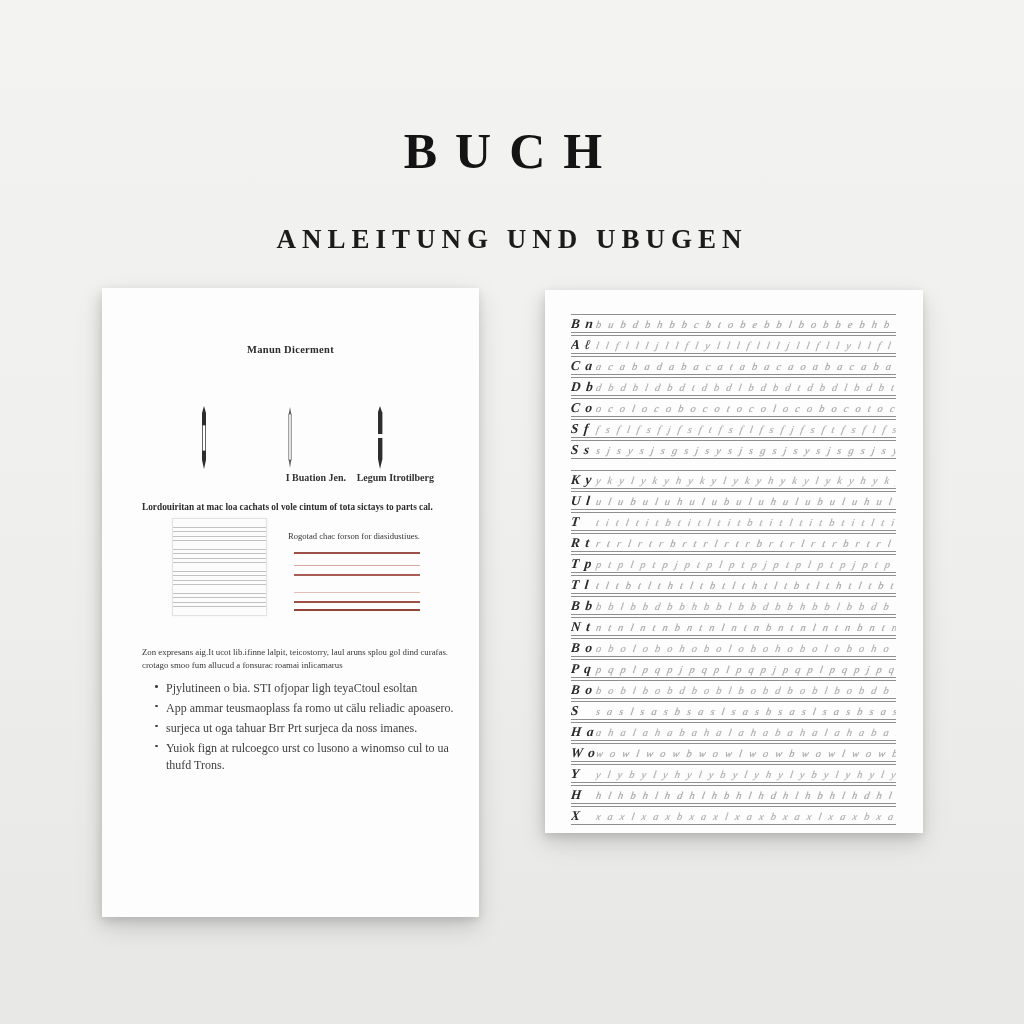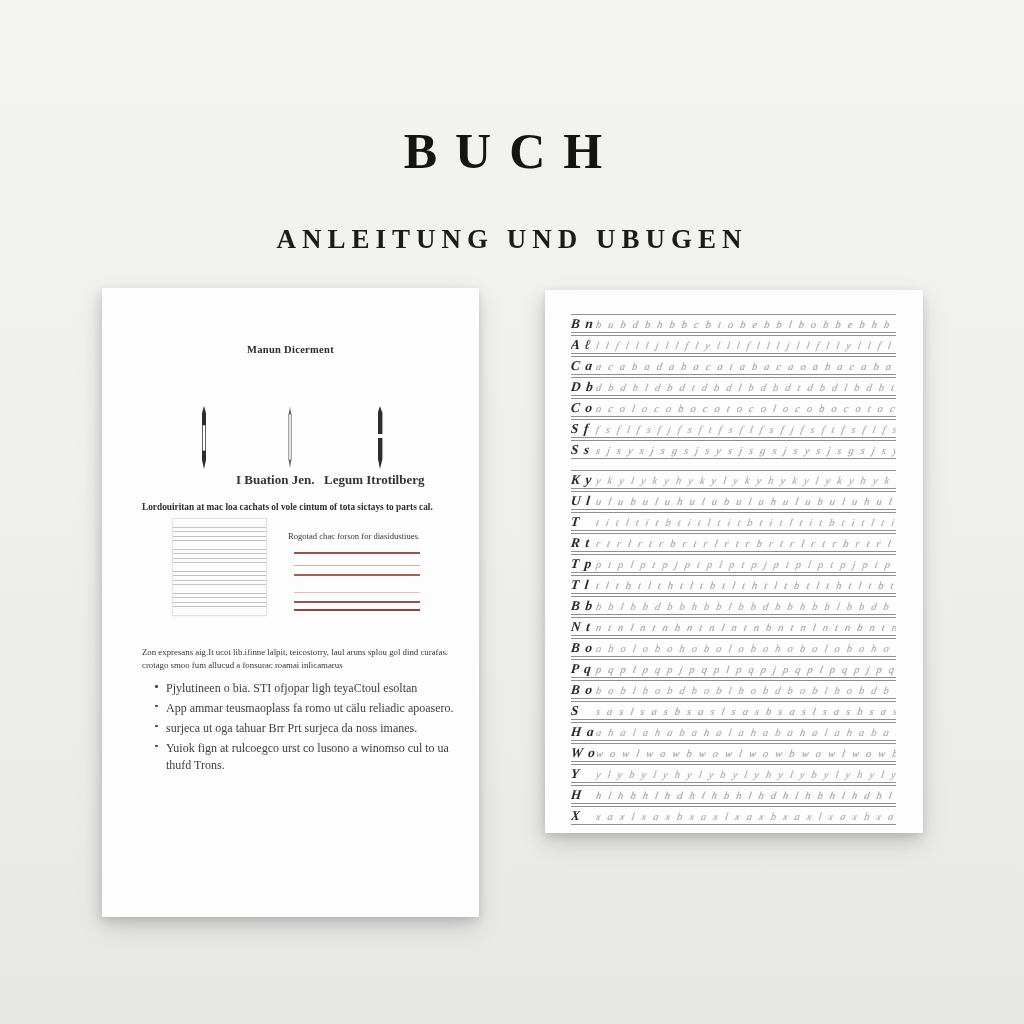--- a/index.html
+++ b/index.html
@@ -30,22 +30,22 @@
 
   
   .lp-heading{position:absolute;top:56px;left:0;width:100%;text-align:center;
     font-size:10.5px;font-weight:bold;color:#2c2c2c;letter-spacing:.3px;}
   .lp-intro{position:absolute;top:82px;left:40px;right:28px;
     font-size:8.6px;line-height:1.55;color:#3c3c3c;}
   .pen{position:absolute;top:118px;}
   .pen-1{left:96px;}
   .pen-2{left:182px;}
   .pen-3{left:272px;}
-  .pen-caption{position:absolute;top:184px;font-size:13px;font-weight:bold;color:#333;
-    text-align:left;width:110px;}
+  .pen-caption{position:absolute;top:184px;font-size:10px;font-weight:bold;color:#333;
+    text-align:right;width:110px;}
   .pen-caption-2{left:134px;}
   .pen-caption-3{left:222px;}
   .lp-section-caption{position:absolute;top:214px;left:40px;right:24px;
     font-size:9.3px;font-weight:bold;color:#2e2e2e;}
   .lined-sample{
     position:absolute;left:70px;top:230px;width:93px;height:96px;
     border:1px solid #e2e2e2;background:
       repeating-linear-gradient(to bottom,#fcfcfc 0px,#fcfcfc 3.6px,#c2c2c2 3.6px,#c2c2c2 4.4px);
     box-shadow:0 0 3px rgba(0,0,0,.05);
   }

